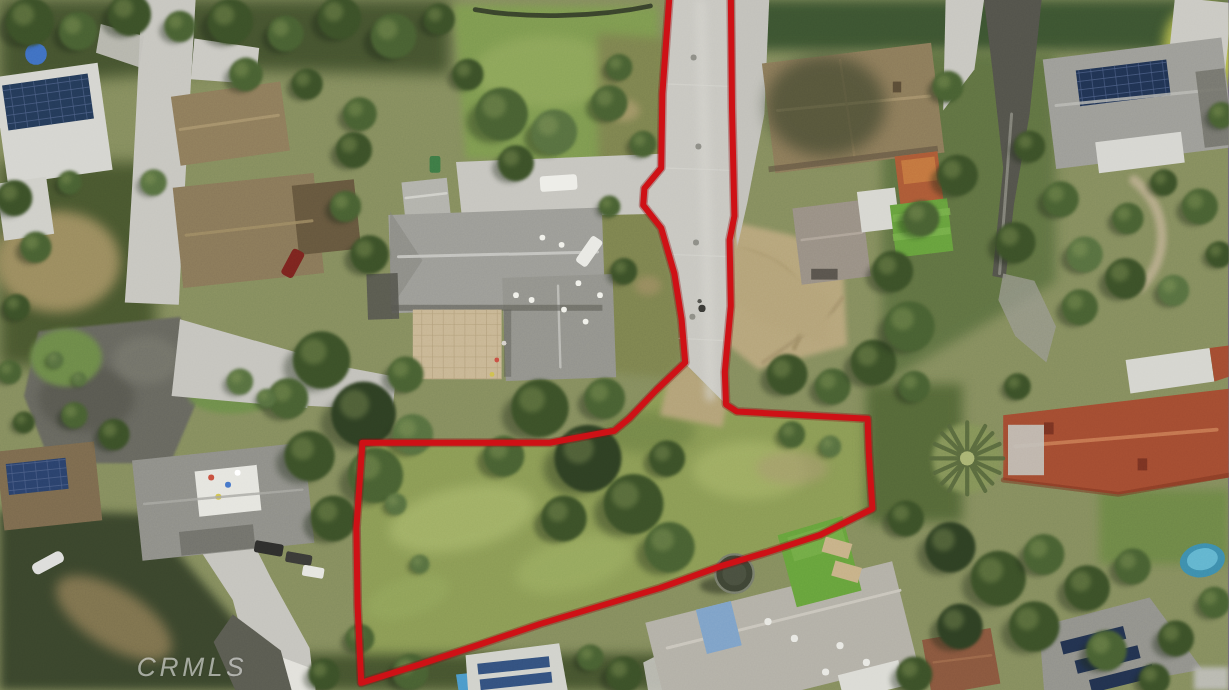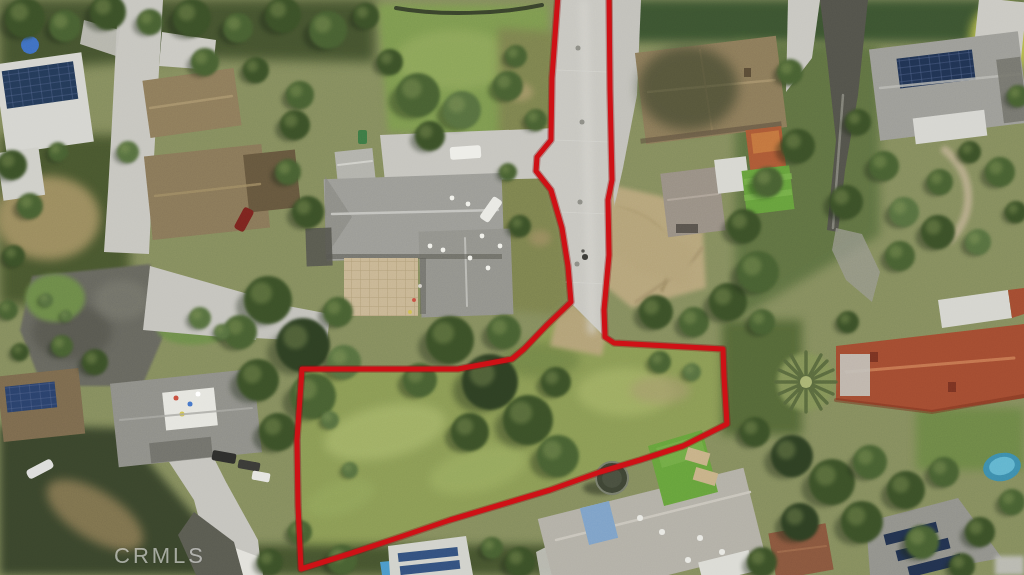--- a/index.html
+++ b/index.html
@@ -1,16 +1,16 @@
 <!DOCTYPE html>
 <html><head>
 <meta charset="utf-8">
 <style>
   html,body{margin:0;padding:0;background:#222;}
-  .stage{position:relative;width:1024px;height:575px;overflow:hidden;background:#8b5cf6;font-family:"Liberation Sans",sans-serif;}
+  .stage{position:relative;width:1024px;height:575px;overflow:hidden;background:#8b5cf6;font-family:"Liberation Sans",sans-serif;font-style:italic;}
   .stage svg{position:absolute;left:0;top:0;width:100%;height:100%;display:block;}
   .watermark{position:absolute;left:114px;top:543px;font-size:22px;font-weight:500;letter-spacing:3px;
     color:rgba(255,255,255,0.55);text-shadow:0 0 2px rgba(0,0,0,0.12);pointer-events:none;}
 </style>
 </head>
 <body>
 
 <div class="stage">
   <svg id="scene" viewBox="0 0 1024 575" role="img">
     <defs>

